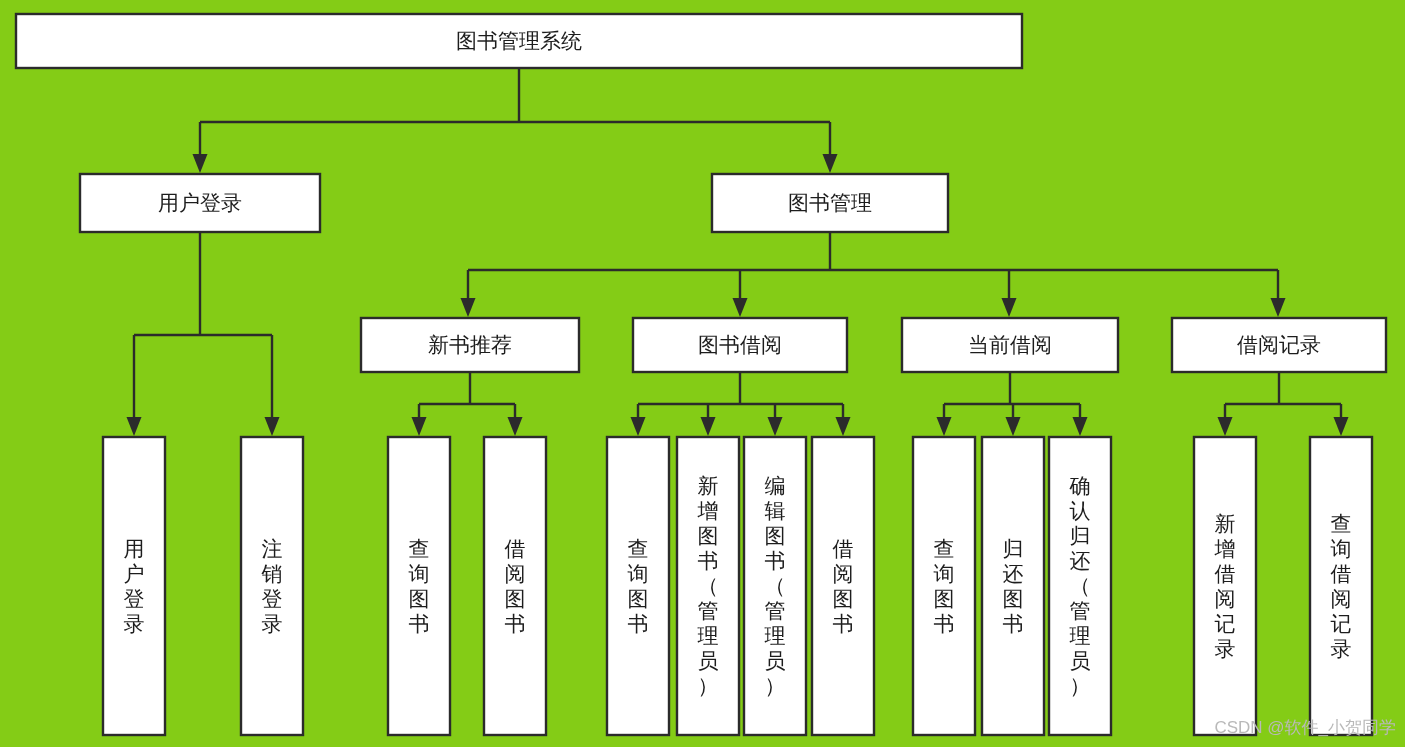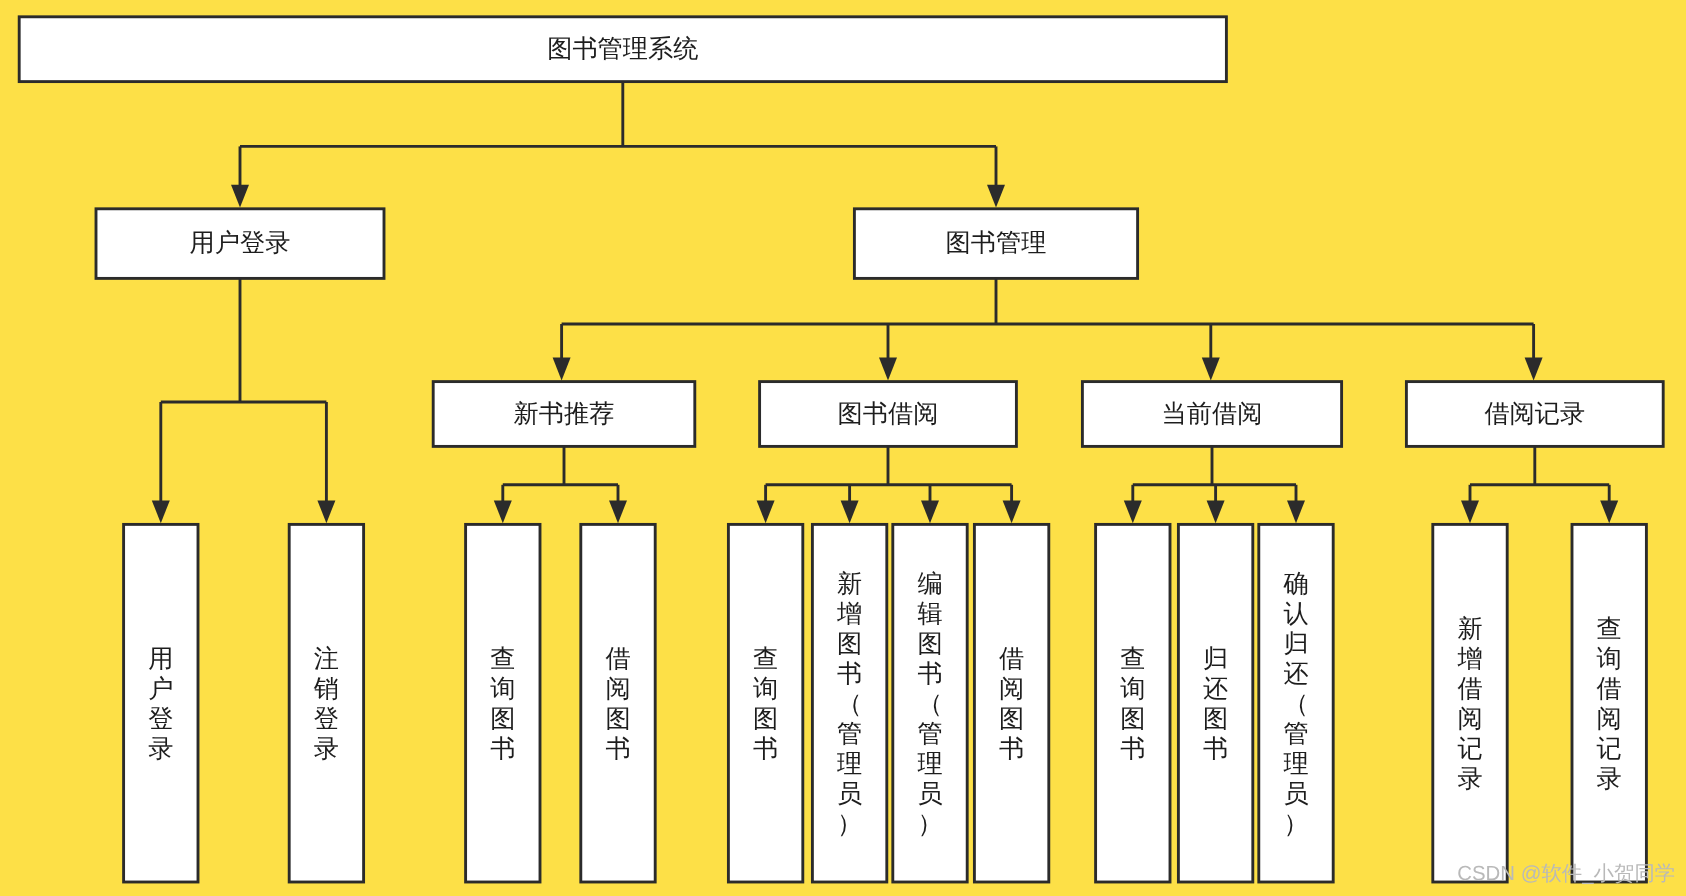--- a/index.html
+++ b/index.html
@@ -8,21 +8,21 @@
     padding: 0;
     background: #ffffff;
   }
   body {
     font-family: "Liberation Sans", "DejaVu Sans", sans-serif;
   }
   #diagram-root {
     position: relative;
     width: 1405px;
     height: 747px;
-    background: #fde047;
+    background: #84cc16;
     overflow: hidden;
   }
   svg.diagram-canvas {
     position: absolute;
     left: 0;
     top: 0;
     width: 1405px;
     height: 747px;
     display: block;
   }

